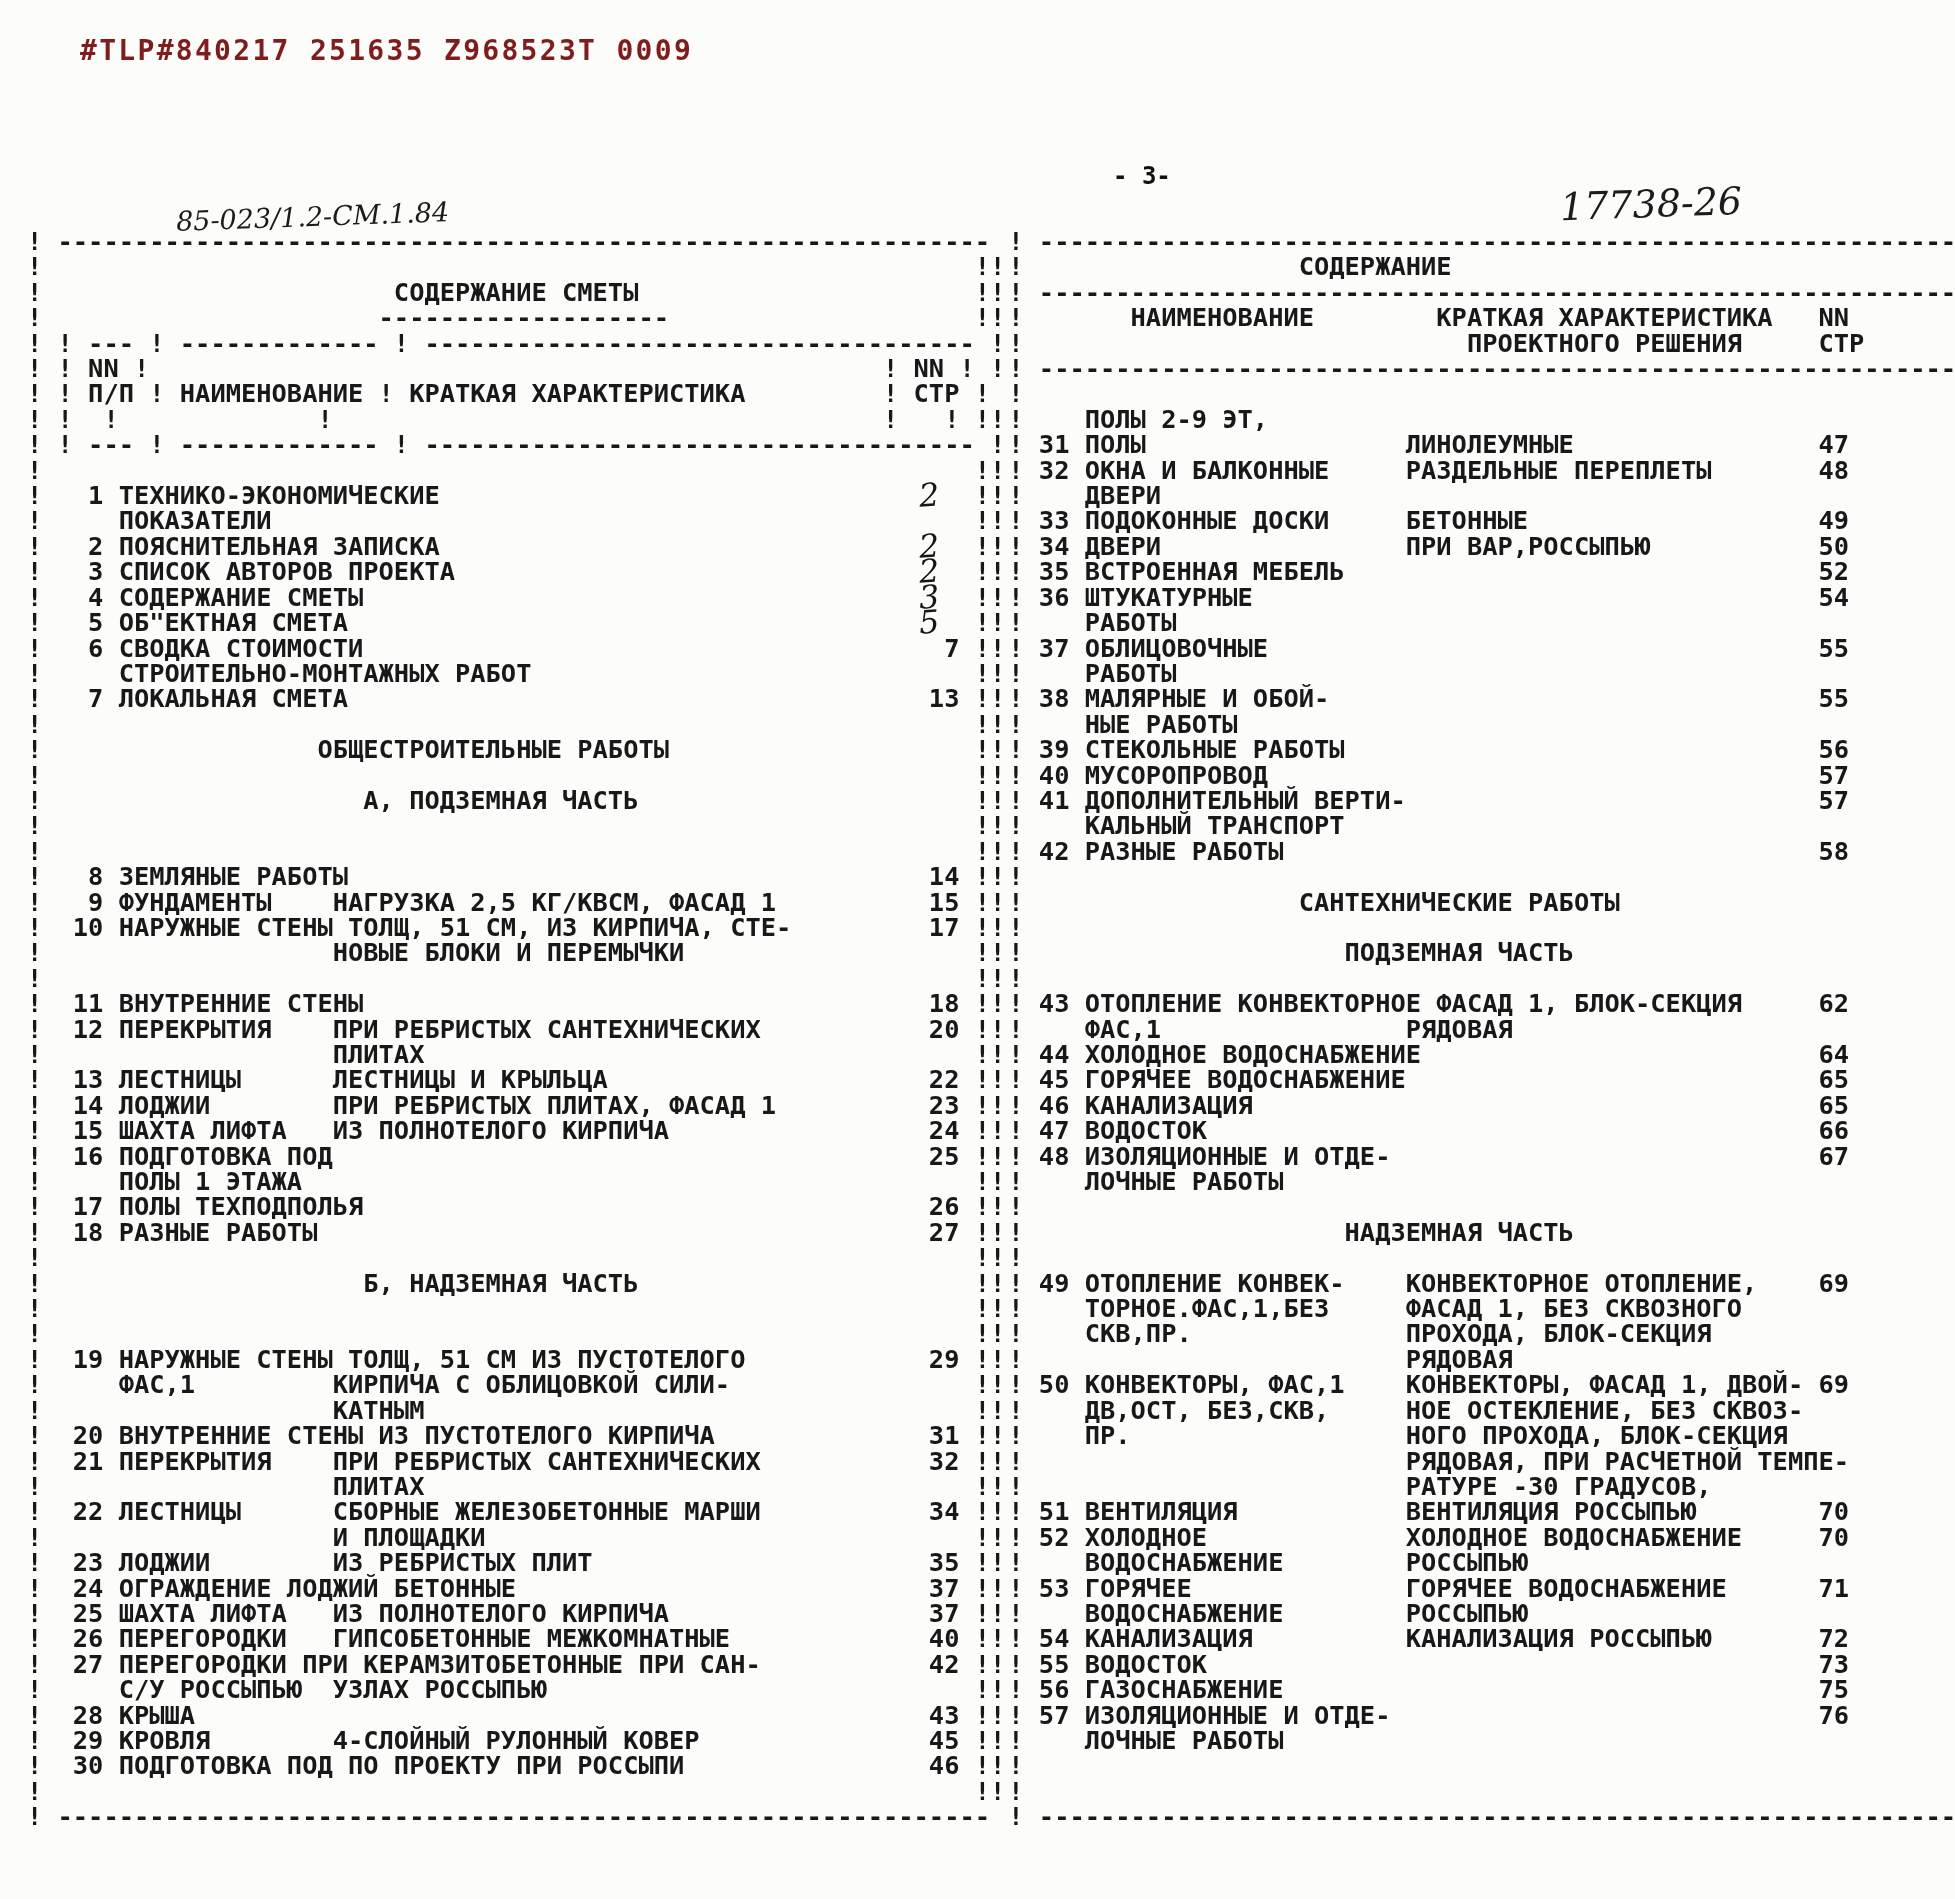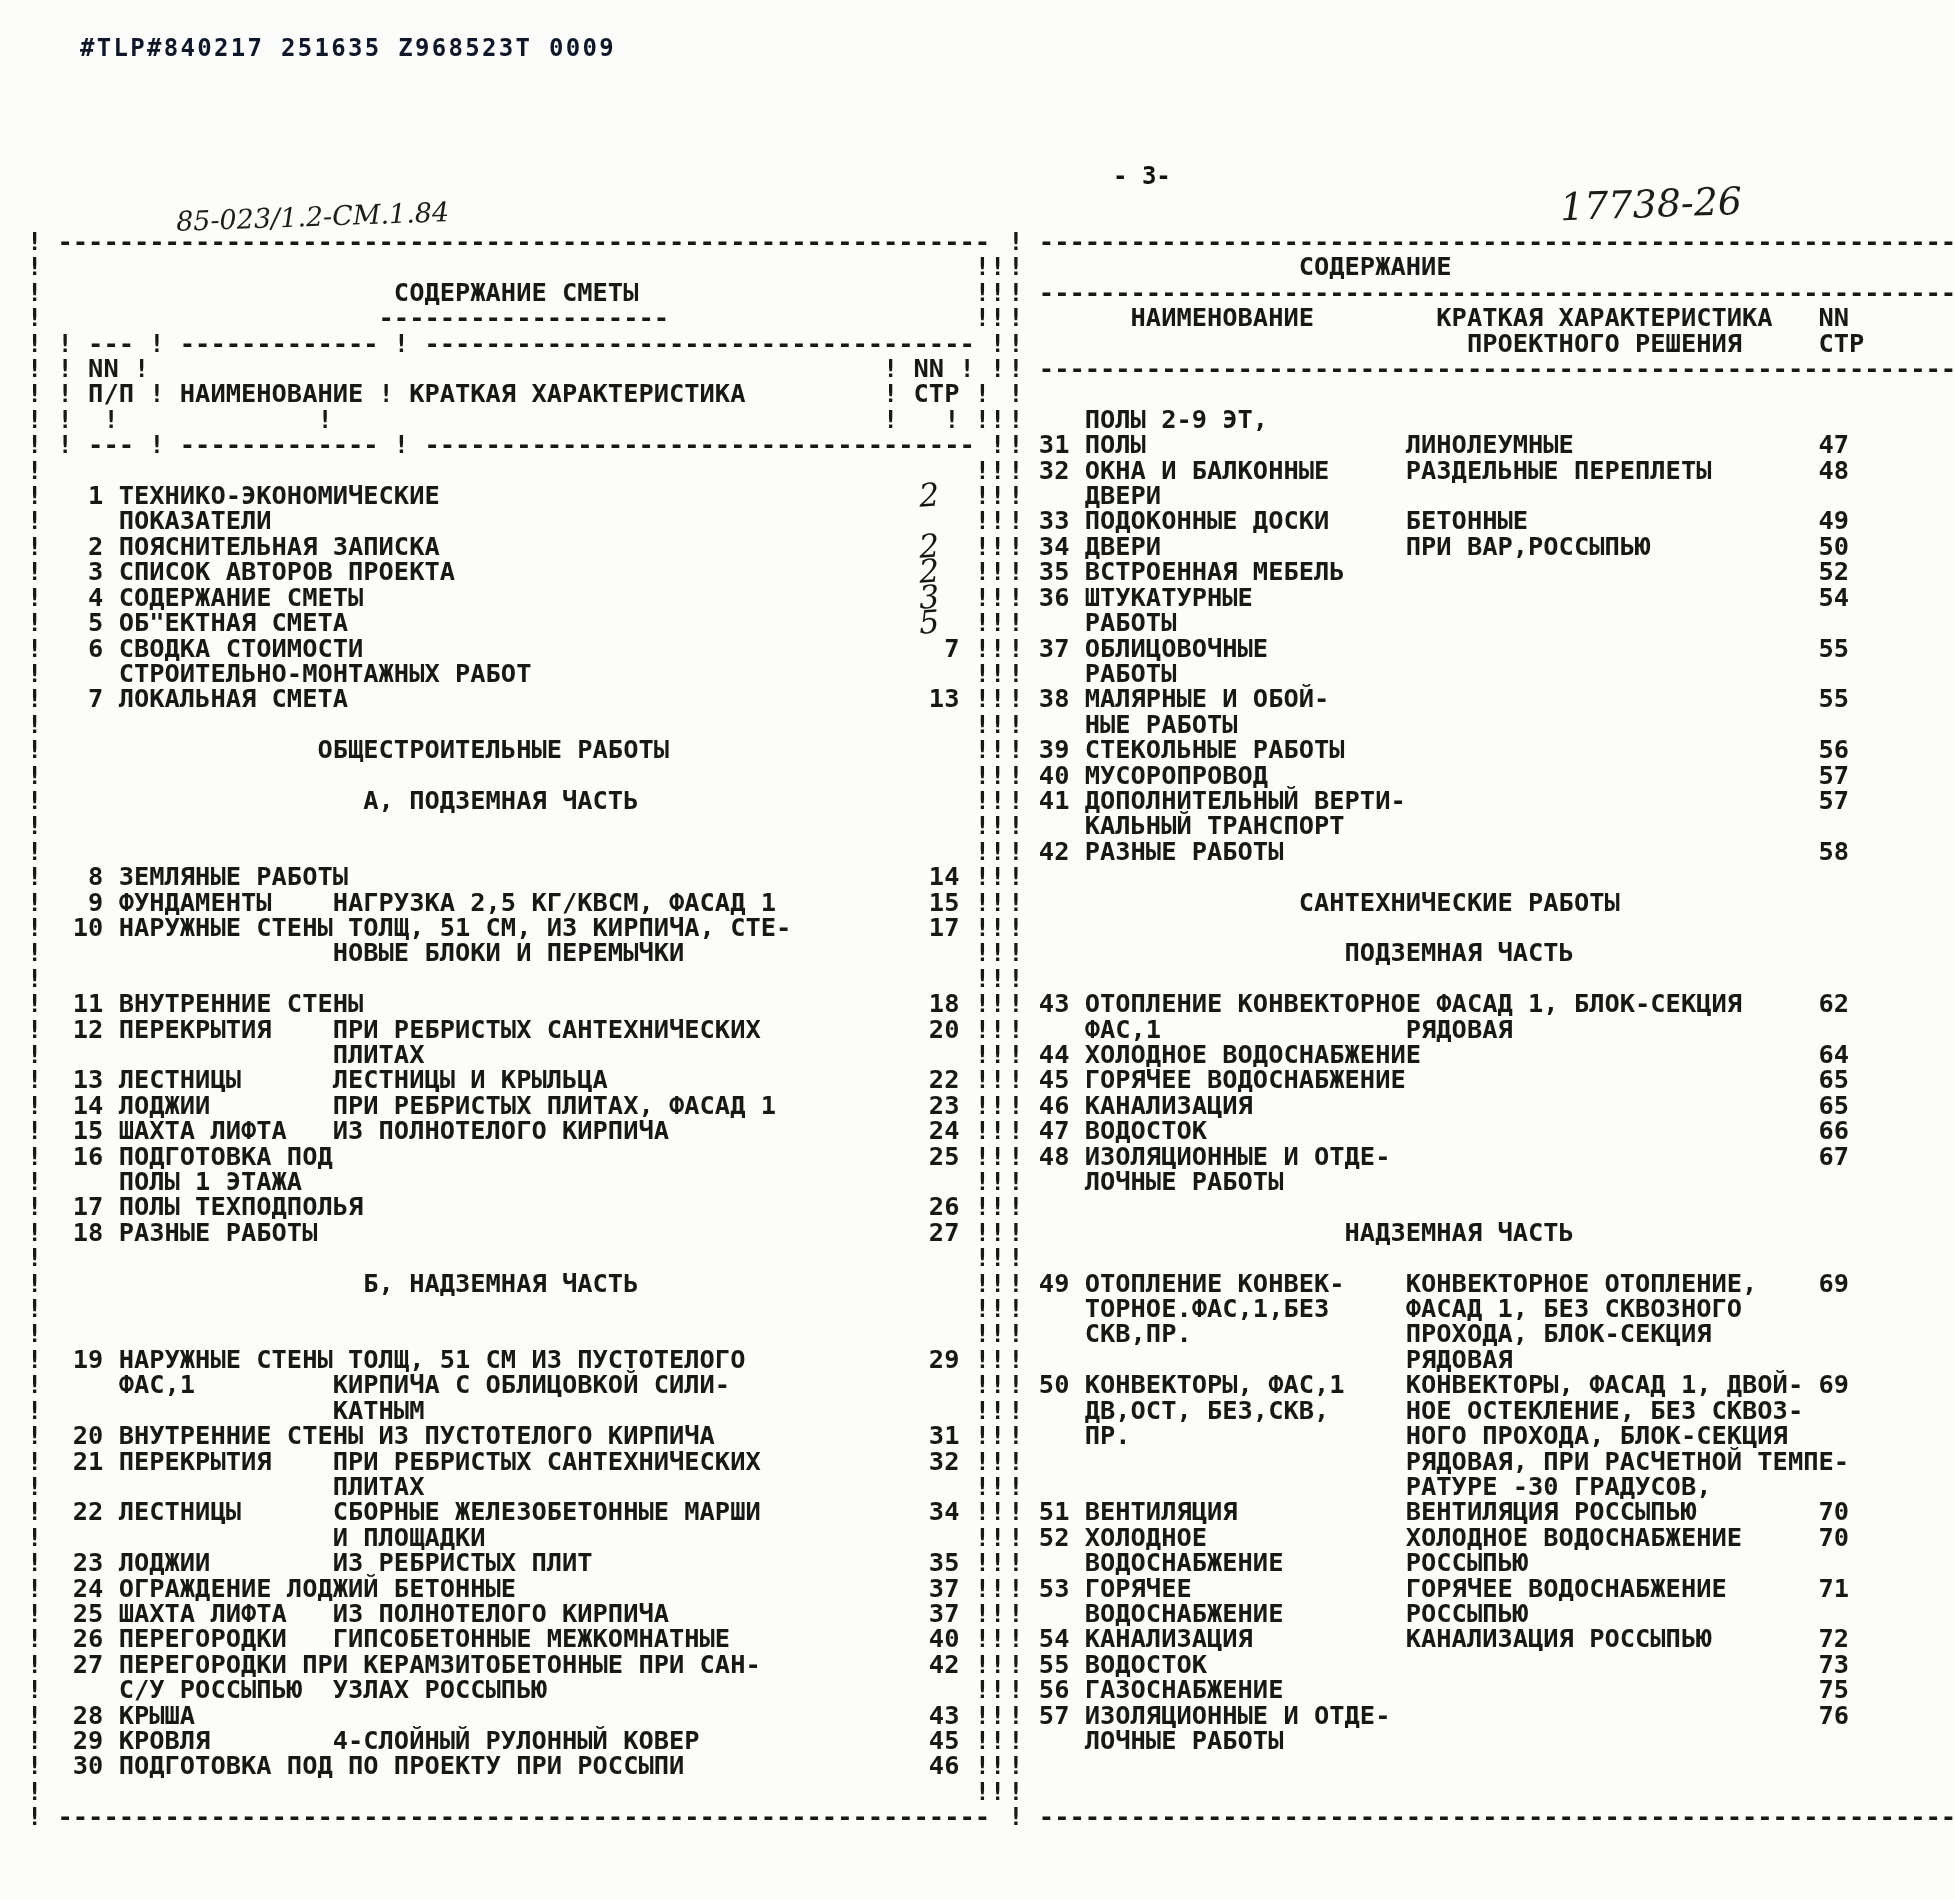--- a/index.html
+++ b/index.html
@@ -12,21 +12,21 @@
   pre.table{
     position:absolute;margin:0;white-space:pre;
     font-family:"DejaVu Sans Mono","Liberation Mono",monospace;
     font-size:25.4px;line-height:25.4px;font-weight:700;
     color:#181818;letter-spacing:0;
   }
   #left-pre{left:11.7px;top:229px;}
   #right-pre{left:993px;top:229px;}
   .machine-code{
     position:absolute;left:80px;top:34px;
-    font-size:24px;font-weight:700;letter-spacing:2.3px;color:#0f172a;
+    font-size:28px;font-weight:700;letter-spacing:2.3px;color:#7f1d1d;
   }
   .page-num{
     position:absolute;left:1113px;top:162px;
     font-size:24px;font-weight:700;color:#111;
   }
   .hw{
     font-family:"DejaVu Serif","Liberation Serif",serif;
     font-style:italic;color:#1c1c1c;
   }
   .doc-code{

